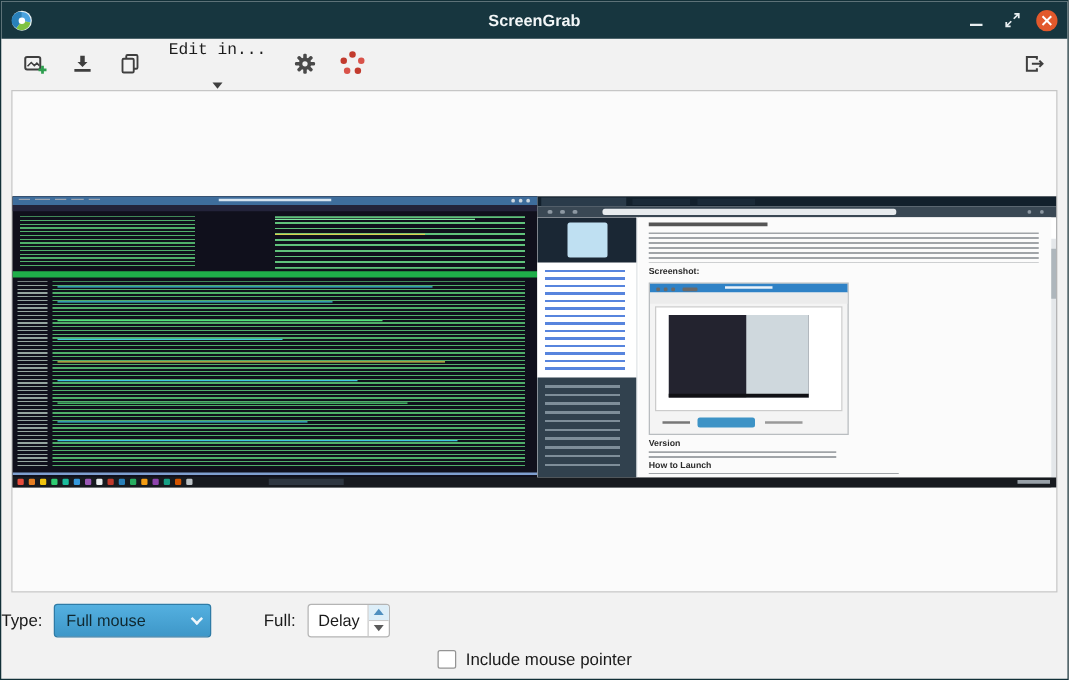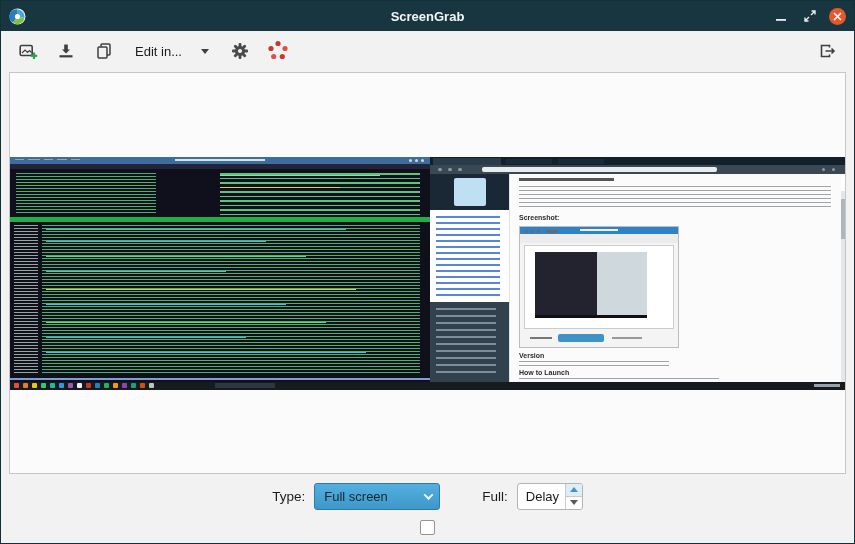--- a/index.html
+++ b/index.html
@@ -16,22 +16,22 @@
   .title{position:absolute;left:0;right:0;text-align:center;color:#f2f6f7;
     font-size:13px;font-weight:bold;pointer-events:none;}
   .win-buttons{margin-left:auto;display:flex;align-items:center;gap:9px;z-index:2;}
   .win-btn{width:20px;height:20px;display:flex;align-items:center;justify-content:center;cursor:default;}
   .win-btn.close{width:17px;height:17px;border-radius:50%;background:#e2592c;}
   
   .toolbar{position:absolute;top:30px;left:0;right:0;height:40px;display:flex;
     align-items:center;padding:0 12px;gap:8px;}
   .tb-btn{width:30px;height:30px;border:none;background:transparent;display:flex;
     align-items:center;justify-content:center;padding:0;}
-  .tb-btn.text{width:auto;padding:0 8px;font-family:Liberation Sans, sans-serif;
-    font-size:13px;color:#1c1c1c;gap:19px;}
+  .tb-btn.text{width:auto;padding:0 8px;font-family:Liberation Mono, monospace;
+    font-size:13px;color:#1c1c1c;gap:19px;flex-direction:column;}
   .chev-down{width:0;height:0;border-left:4px solid transparent;border-right:4px solid transparent;
     border-top:5px solid #3f3f3f;display:inline-block;}
   .tb-spacer{flex:1;}
   
   .preview{position:absolute;top:71px;left:8px;right:8px;height:402px;background:#fbfbfb;
     border:1px solid #c6c6c6;display:flex;align-items:center;justify-content:center;}
   .thumb{position:relative;width:835px;height:233px;overflow:hidden;background:#20242a;}
   .thumb *{position:absolute;}
   
   .term{left:0;top:0;width:420px;height:225px;background:#10101c;}
@@ -94,21 +94,21 @@
   .c-launch-lines{left:8px;top:204px;width:200px;height:3px;}
   .b-scroll{right:0;top:17px;width:4px;height:208px;background:#e4e7ea;}
   .b-scroll-thumb{right:0;top:8px;width:4px;height:40px;background:#aeb6bc;}
   
   .taskbar{left:0;bottom:0;width:835px;height:8px;background:#171a1f;}
   .tb-icon{top:1.5px;width:5px;height:5px;border-radius:1px;}
   .tb-winbtn{left:205px;top:1.5px;width:60px;height:5px;background:#2e3640;}
   .tb-clock{right:5px;top:2.5px;width:26px;height:3px;background:#98a0a8;}
   
   .row1{position:absolute;top:481px;left:0;right:0;height:28px;display:flex;
-    align-items:center;justify-content:center;}
+    align-items:center;}
   .ctl-label{font-size:13.5px;color:#1a1a1a;}
   .combobox{width:126px;height:27px;margin-left:9px;border:1px solid #2e7ba6;border-radius:3px;
     background:linear-gradient(#54b0e0,#3e97c8);display:flex;align-items:center;
     padding-left:9px;position:relative;}
   .combobox .cb-text{font-size:13px;color:#102830;}
   .cb-arrow-zone{position:absolute;right:0;top:0;width:22px;height:100%;display:flex;
     align-items:center;justify-content:center;}
   .cb-chev{width:7px;height:7px;border-right:2px solid #eef6fb;border-bottom:2px solid #eef6fb;
     transform:rotate(45deg) translate(-1px,-1px);}
   .delay-label{margin-left:42px;}
@@ -336,36 +336,37 @@
         <div class="tb-winbtn"></div>
         <div class="tb-clock"></div>
       </div>
 
     </div>
   </div>
 
   <div class="row1">
     <span class="ctl-label">Type:</span>
     <div class="combobox">
-      <span class="cb-text">Full screen</span>
+      <span class="cb-text">Full mouse</span>
       <span class="cb-arrow-zone">
           <span class="cb-chev"></span>
         </span>
     </div>
     <span class="ctl-label delay-label">Full:</span>
     <div class="spinbox">
       <span class="sp-text">Delay</span>
       <span class="spin-arrows">
         <span class="spin-up">
             <span class="tri-up"></span>
           </span>
         <span class="spin-down">
             <span class="tri-down"></span>
           </span>
       </span>
     </div>
   </div>
 
   <div class="row2">
     <span class="checkbox"></span>
+    <span class="cb-label">Include mouse pointer</span>
   </div>
 
 </div>
 
 </body></html>

